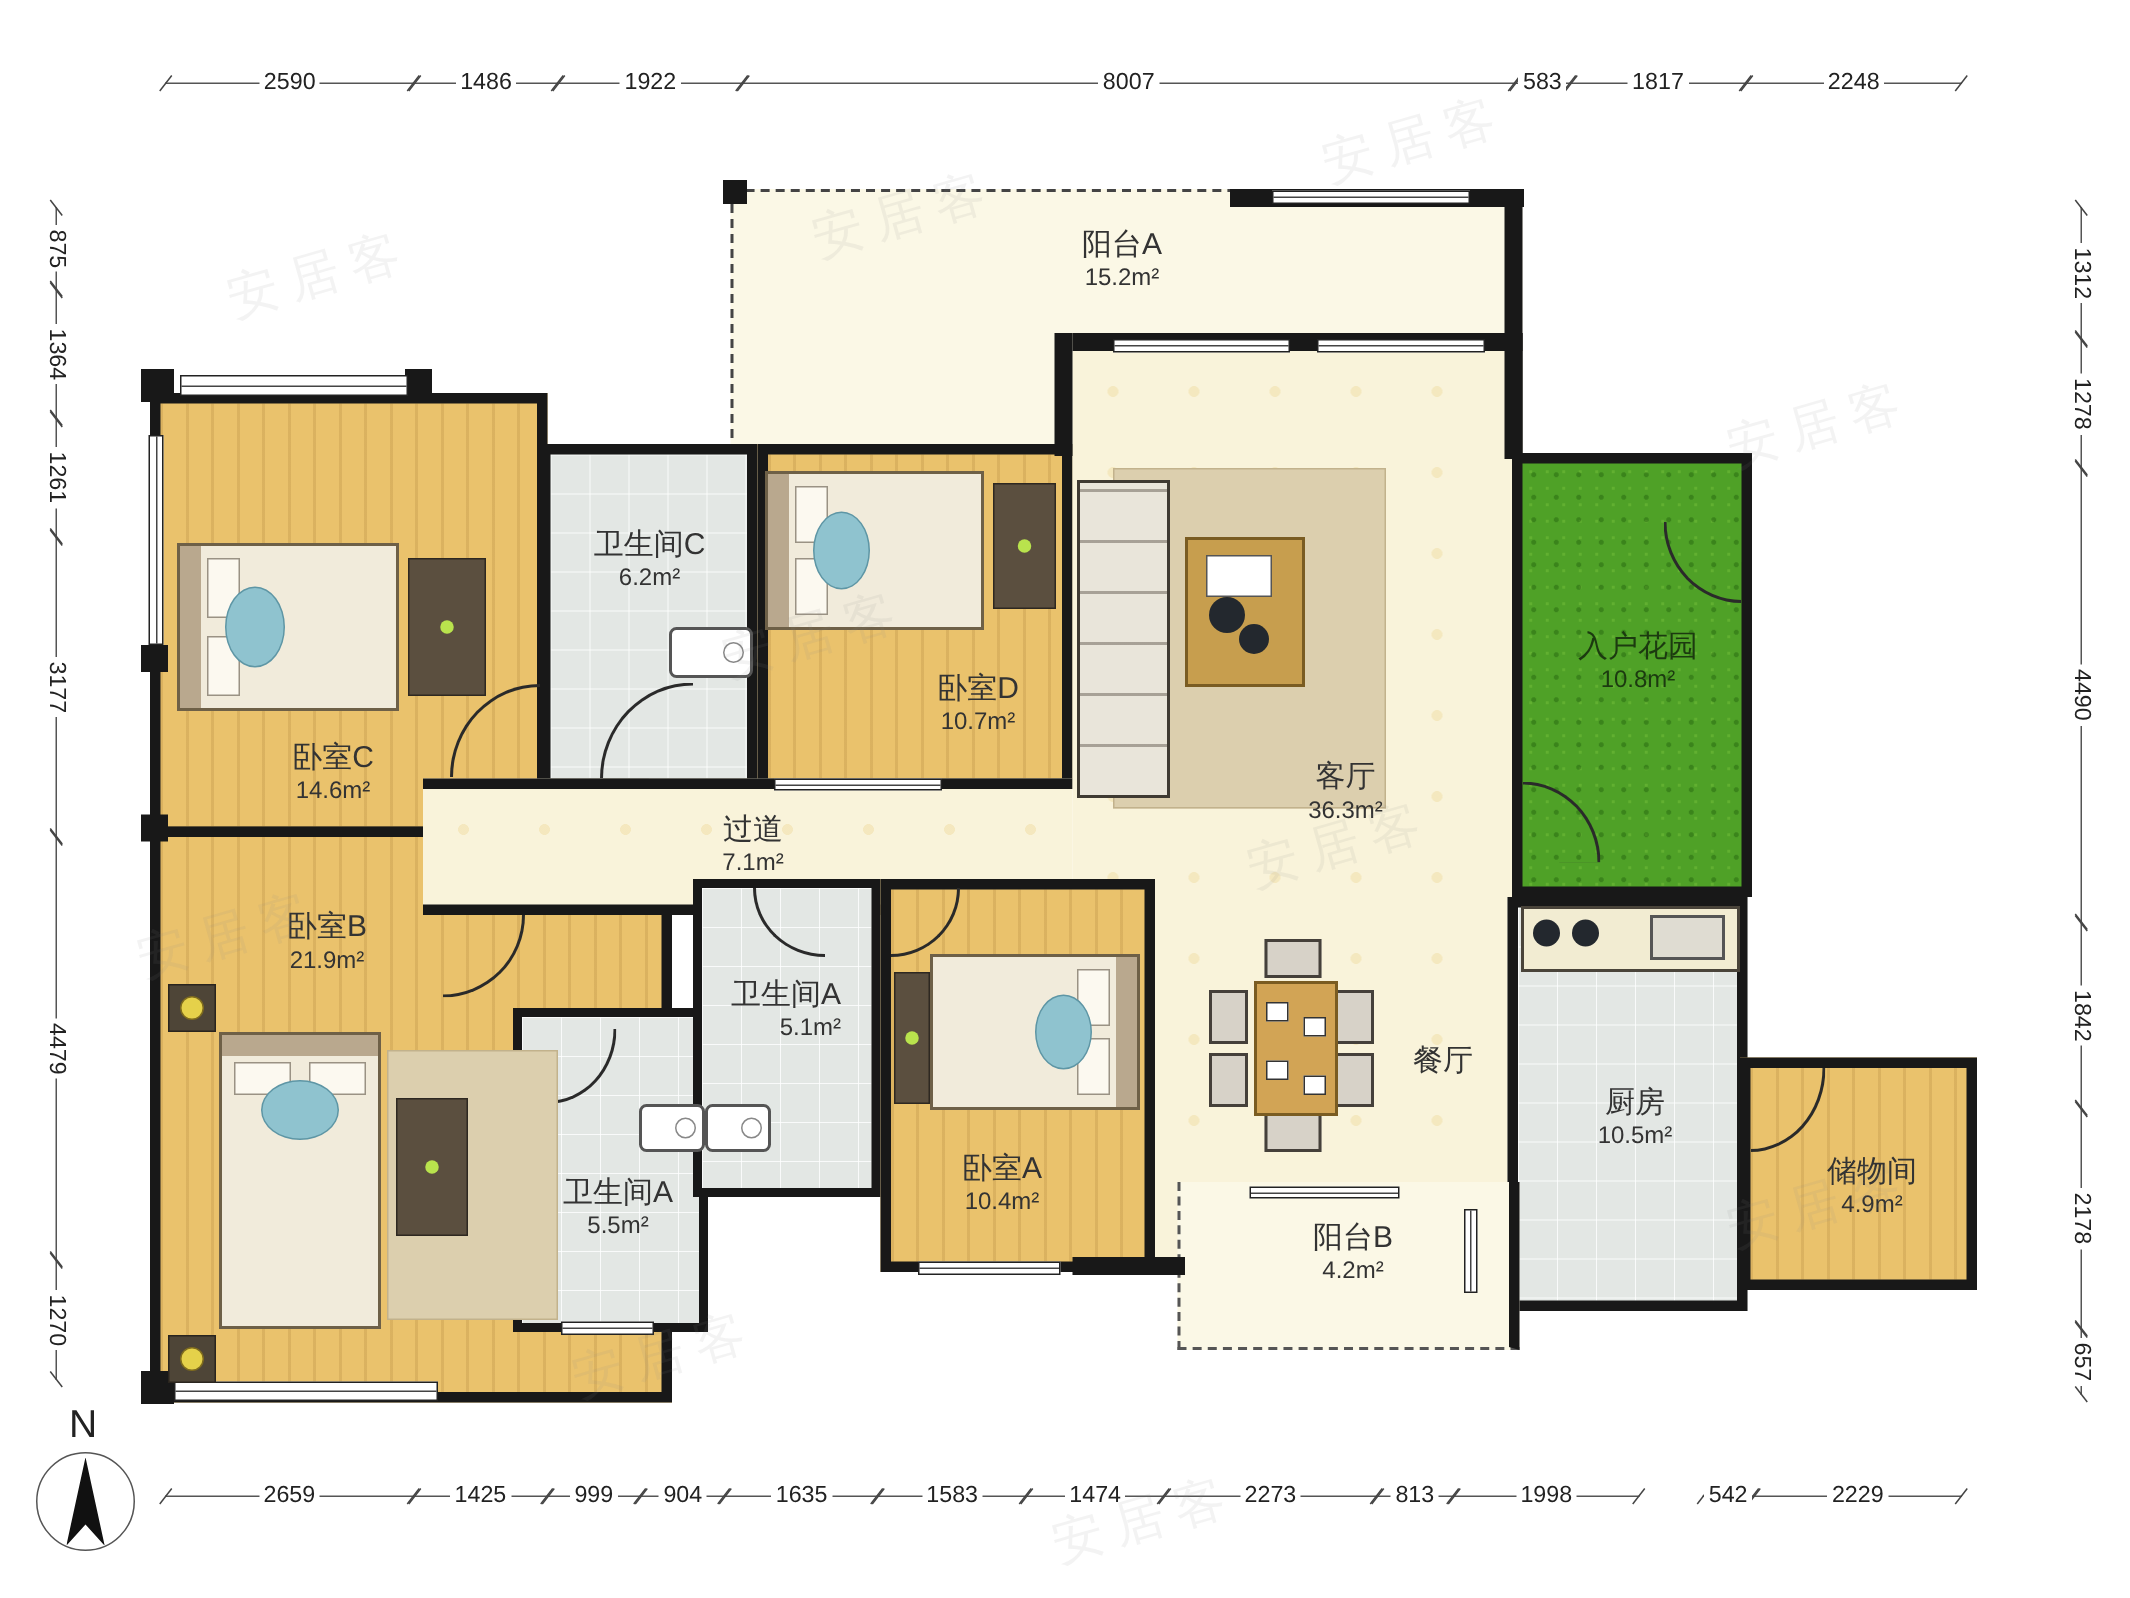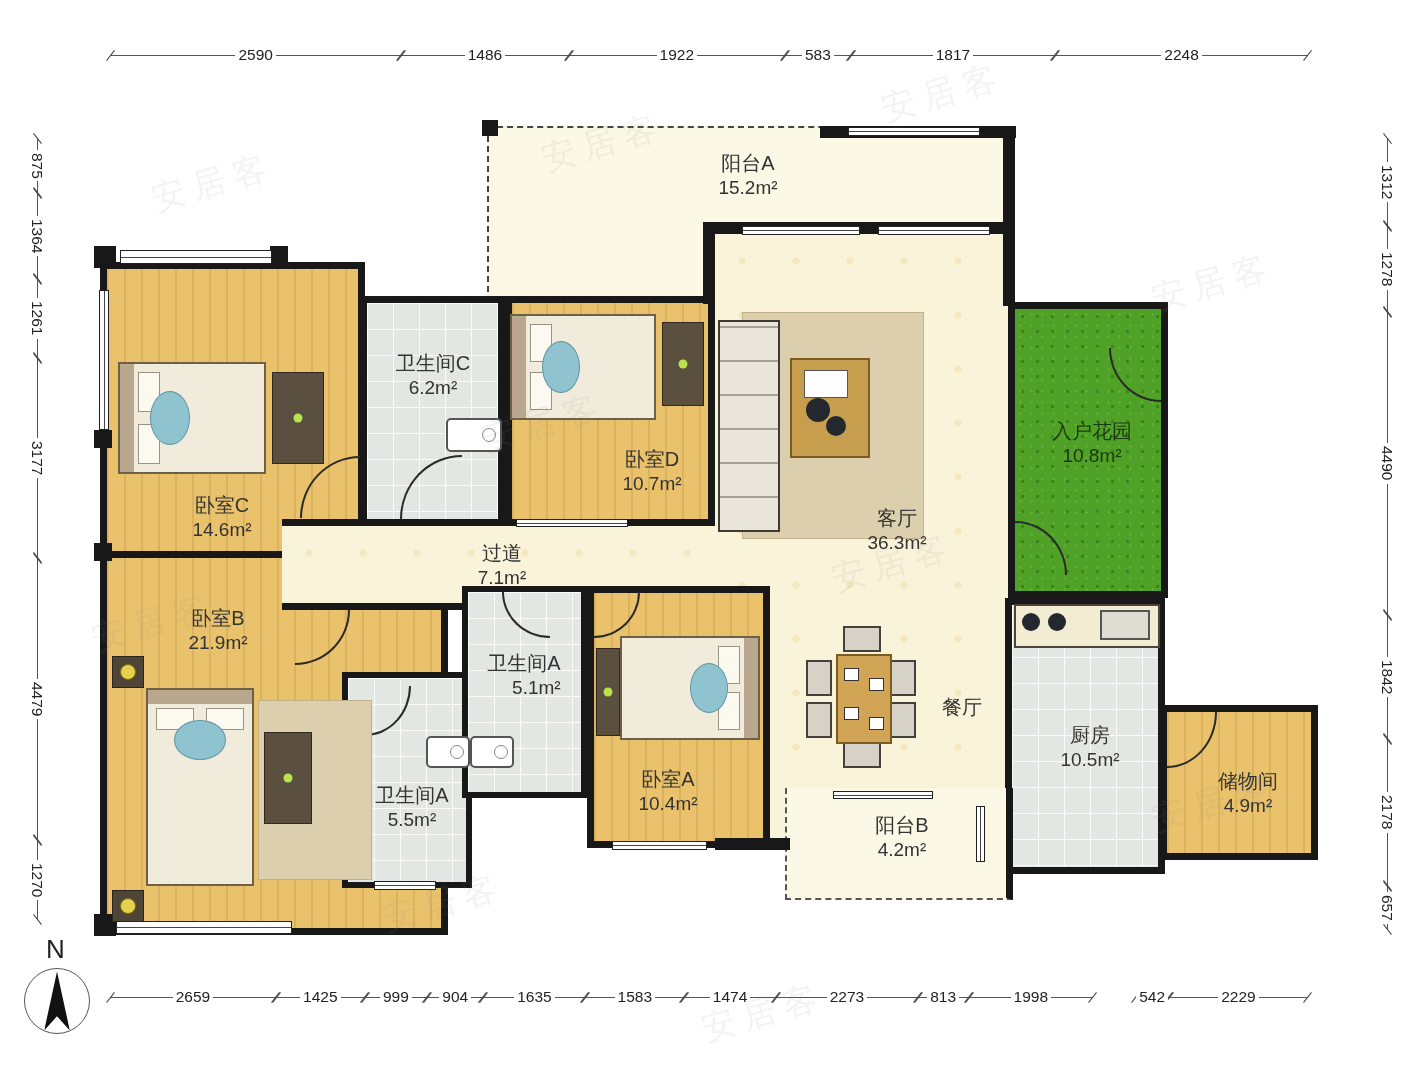--- a/index.html
+++ b/index.html
@@ -59,21 +59,21 @@
   .sink{position:absolute;background:#dfdcd2;border:2px solid #555;}
   .washer{position:absolute;background:#fff;border:2px solid #555;border-radius:5px;}
   .washer::after{content:"";position:absolute;right:4px;top:50%;transform:translateY(-50%);
                  width:12px;height:12px;border:1.5px solid #888;border-radius:50%;}
   .lampnd{position:absolute;background:#4e4537;border:1px solid #2a251e;}
   .lampnd::after{content:"";position:absolute;left:50%;top:50%;transform:translate(-50%,-50%);
                  width:14px;height:14px;border-radius:50%;background:#e5d14a;border:1px solid #7e6b1e;}
   
   .room-label{position:absolute;transform:translateX(-50%);text-align:center;color:#333;
               font-size:20px;line-height:1.3;white-space:nowrap;z-index:30;}
-  .room-label .ar{display:block;font-size:19px;}
+  .room-label .ar{display:block;font-size:16px;}
   
   .dim{position:absolute;display:flex;z-index:20;}
   .dim.h{flex-direction:row;height:18px;}
   .dim.v{flex-direction:column;width:18px;}
   .dim-seg{position:relative;flex-basis:0;display:flex;align-items:center;justify-content:center;min-width:0;min-height:0;}
   .dim.h .dim-seg{height:100%;}
   .dim.v .dim-seg{width:100%;}
   .dim .dl{position:absolute;background:#555;}
   .dim.h .dl{left:0;right:0;top:9px;height:1px;}
   .dim.v .dl{top:0;bottom:0;left:9px;width:1px;}
@@ -278,20 +278,26 @@
       <i class="tk s"></i>
       <i class="tk e"></i>
       <span class="dv">1486</span>
     </div>
     <div class="dim-seg" style="flex-grow: 1926;">
       <i class="dl"></i>
       <i class="tk s"></i>
       <i class="tk e"></i>
       <span class="dv">1922</span>
     </div>
+    <div class="dim-seg" style="flex-grow: 8007;">
+      <i class="dl"></i>
+      <i class="tk s"></i>
+      <i class="tk e"></i>
+      <span class="dv">8007</span>
+    </div>
     <div class="dim-seg" style="flex-grow: 583;">
       <i class="dl"></i>
       <i class="tk s"></i>
       <i class="tk e"></i>
       <span class="dv">583</span>
     </div>
     <div class="dim-seg" style="flex-grow: 1817;">
       <i class="dl"></i>
       <i class="tk s"></i>
       <i class="tk e"></i>

